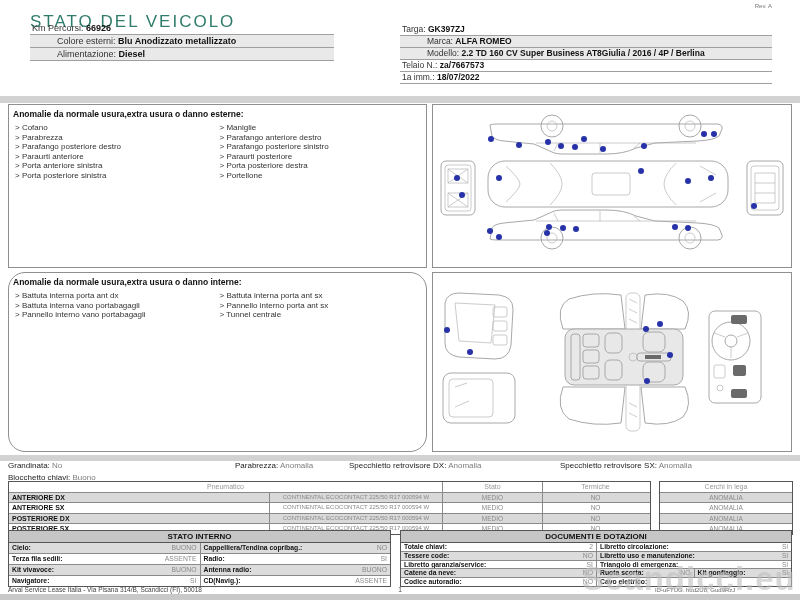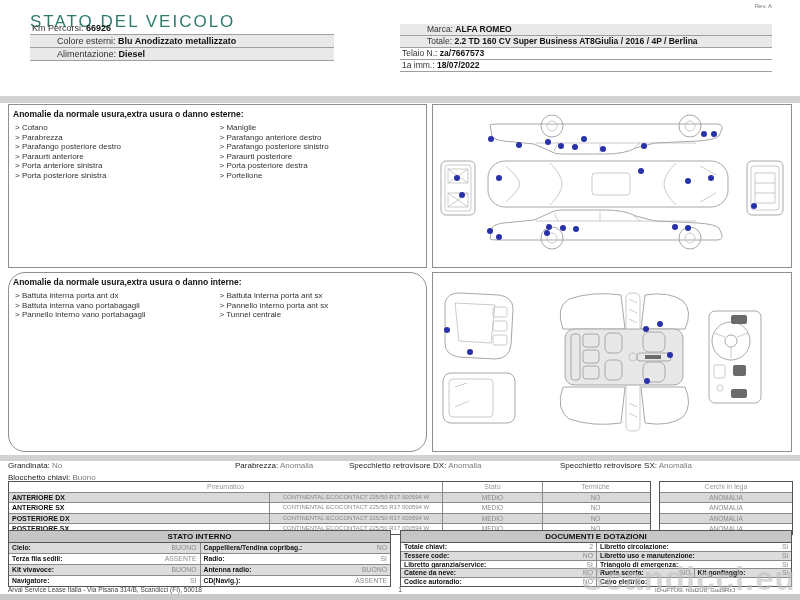--- a/index.html
+++ b/index.html
@@ -87,22 +87,23 @@
 
   <div class="title" style="color: rgb(47, 124, 108);">STATO DEL VEICOLO</div>
   <div class="rev">Rev. A</div>
 
   <div class="hdr-left">
       <div class="hrow"><span class="hlabel">Km Percorsi: </span><span class="hvalue">66926</span></div>
       <div class="hrow shade"><span class="hlabel">Colore esterni: </span><span class="hvalue">Blu Anodizzato metallizzato</span></div>
       <div class="hrow shade"><span class="hlabel">Alimentazione: </span><span class="hvalue">Diesel</span></div>
     </div>
   <div class="hdr-right">
+      <div class="hrow"><span class="hlabel">Targa: </span><span class="hvalue">GK397ZJ</span></div>
       <div class="hrow shade"><span class="hlabel">Marca: </span><span class="hvalue">ALFA ROMEO</span></div>
-      <div class="hrow shade wrap"><span class="hlabel">Totale: </span><span class="hvalue">2.2 TD 160 CV Super Business AT8Giulia / 2016 / 4P / Berlina</span></div>
+      <div class="hrow shade wrap"><span class="hlabel">Modello: </span><span class="hvalue">2.2 TD 160 CV Super Business AT8Giulia / 2016 / 4P / Berlina</span></div>
       <div class="hrow"><span class="hlabel">Telaio N.: </span><span class="hvalue">za/7667573</span></div>
       <div class="hrow"><span class="hlabel">1a imm.: </span><span class="hvalue">18/07/2022</span></div>
     </div>
 
   <div class="bar bar1"></div>
 
   <div class="box t1">
     <div class="box-title">Anomalie da normale usura,extra usura o danno esterne:</div>
     <div class="acols">
       <div class="acol">

